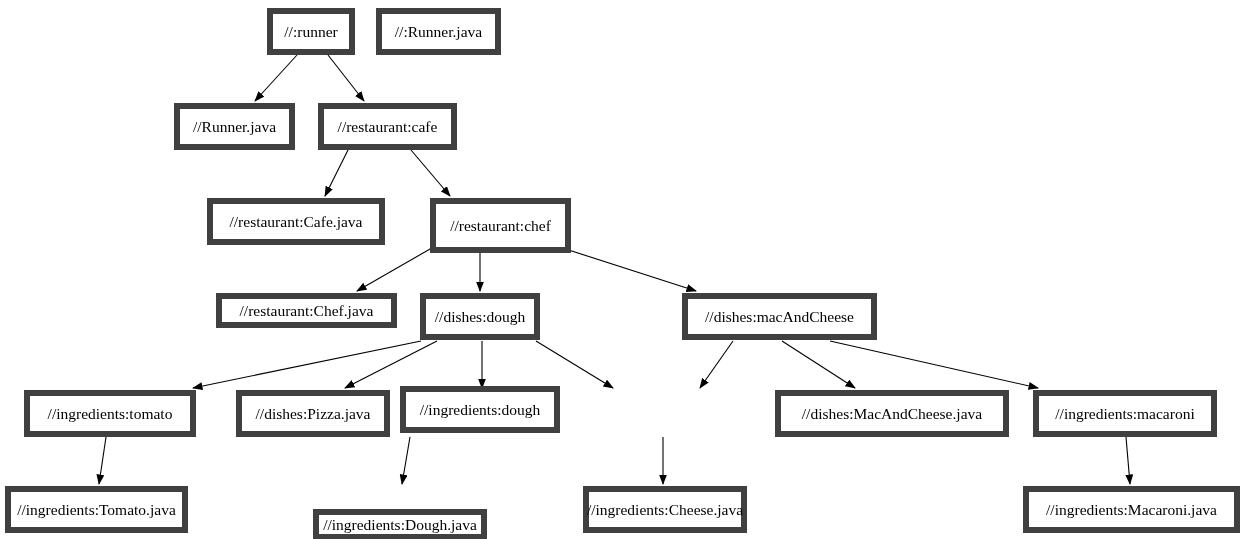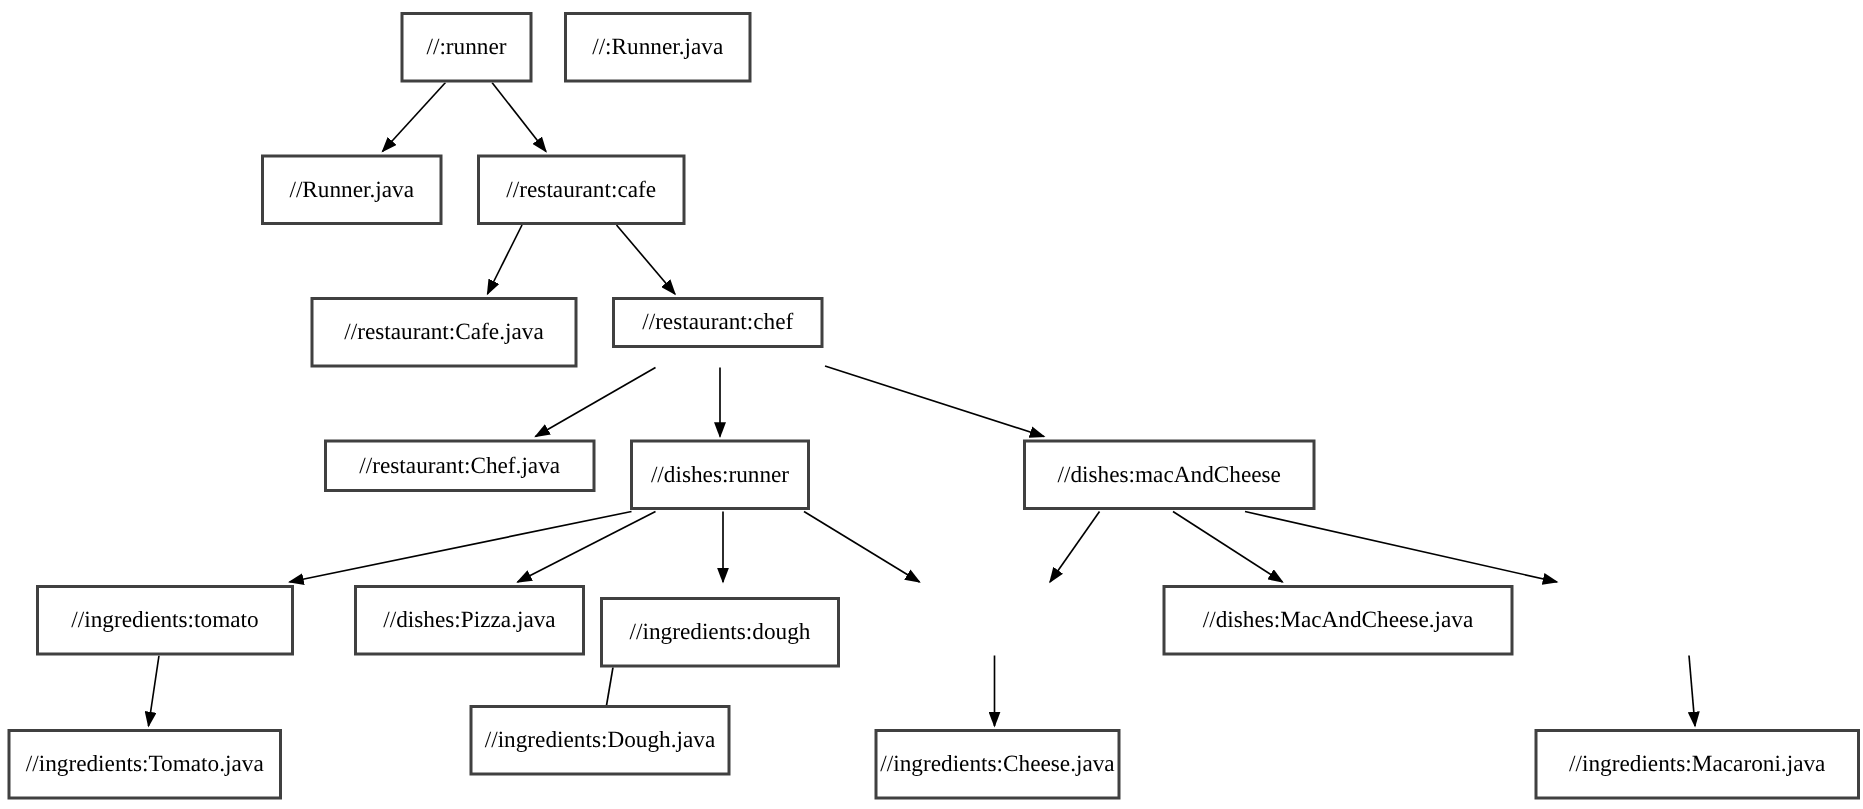--- a/index.html
+++ b/index.html
@@ -19,21 +19,21 @@
     position: absolute;
     left: 0;
     top: 0;
     width: 1242px;
     height: 539px;
   }
   .node {
     position: absolute;
     box-sizing: border-box;
     background: #ffffff;
-    border: 2px solid #404040;
+    border: 6px solid #404040;
     color: #000000;
     font-size: 15.5px;
     line-height: 1;
     display: flex;
     align-items: center;
     justify-content: center;
     white-space: nowrap;
   }
   .edge {
     stroke: #000000;
@@ -72,29 +72,30 @@
     <line class="edge" x1="1126" y1="437" x2="1130" y2="484" marker-end="url(#arrow)"></line>
   </svg>
 
   <div class="node" style="left:267px;  top:8px;   width:88px;  height:47px">//:runner</div>
   <div class="node" style="left:376px;  top:8px;   width:125px; height:47px">//:Runner.java</div>
 
   <div class="node" style="left:174px;  top:103px; width:121px; height:47px">//Runner.java</div>
   <div class="node" style="left:318px;  top:103px; width:139px; height:47px">//restaurant:cafe</div>
 
   <div class="node" style="left:207px;  top:198px; width:178px; height:47px">//restaurant:Cafe.java</div>
-  <div class="node" style="left:408px;  top:198px; width:141px; height:34px">//restaurant:chef</div>
+  <div class="node" style="left:430px;  top:198px; width:141px; height:55px">//restaurant:chef</div>
 
   <div class="node" style="left:216px;  top:293px; width:181px; height:35px">//restaurant:Chef.java</div>
-  <div class="node" style="left:420px;  top:293px; width:120px; height:47px">//dishes:runner</div>
+  <div class="node" style="left:420px;  top:293px; width:120px; height:47px">//dishes:dough</div>
   <div class="node" style="left:24px;   top:390px; width:172px; height:47px">//ingredients:tomato</div>
 
   <div class="node" style="left:682px;  top:293px; width:195px; height:47px">//dishes:macAndCheese</div>
   <div class="node" style="left:236px;  top:390px; width:154px; height:47px">//dishes:Pizza.java</div>
-  <div class="node" style="left:400px;  top:398px; width:160px; height:47px">//ingredients:dough</div>
+  <div class="node" style="left:400px;  top:386px; width:160px; height:47px">//ingredients:dough</div>
   <div class="node" style="left:775px;  top:390px; width:234px; height:47px">//dishes:MacAndCheese.java</div>
+  <div class="node" style="left:1033px; top:390px; width:184px; height:47px">//ingredients:macaroni</div>
 
   <div class="node" style="left:5px;    top:486px; width:183px; height:47px">//ingredients:Tomato.java</div>
-  <div class="node" style="left:313px;  top:470px; width:174px; height:47px">//ingredients:Dough.java</div>
+  <div class="node" style="left:313px;  top:509px; width:174px; height:31px">//ingredients:Dough.java</div>
   <div class="node" style="left:583px;  top:486px; width:164px; height:47px">//ingredients:Cheese.java</div>
   <div class="node" style="left:1023px; top:486px; width:217px; height:47px">//ingredients:Macaroni.java</div>
 
 </div>
 
 </body></html>

